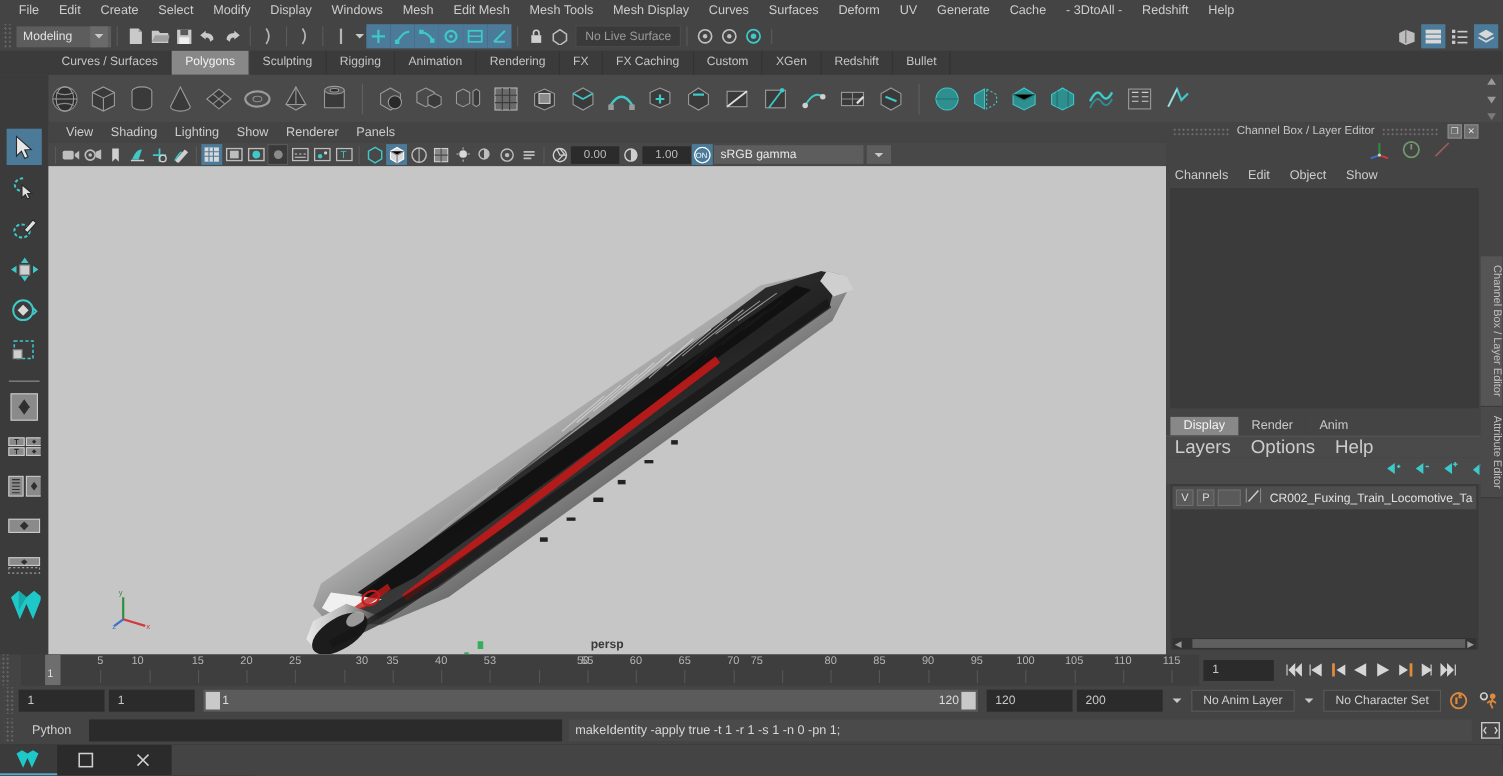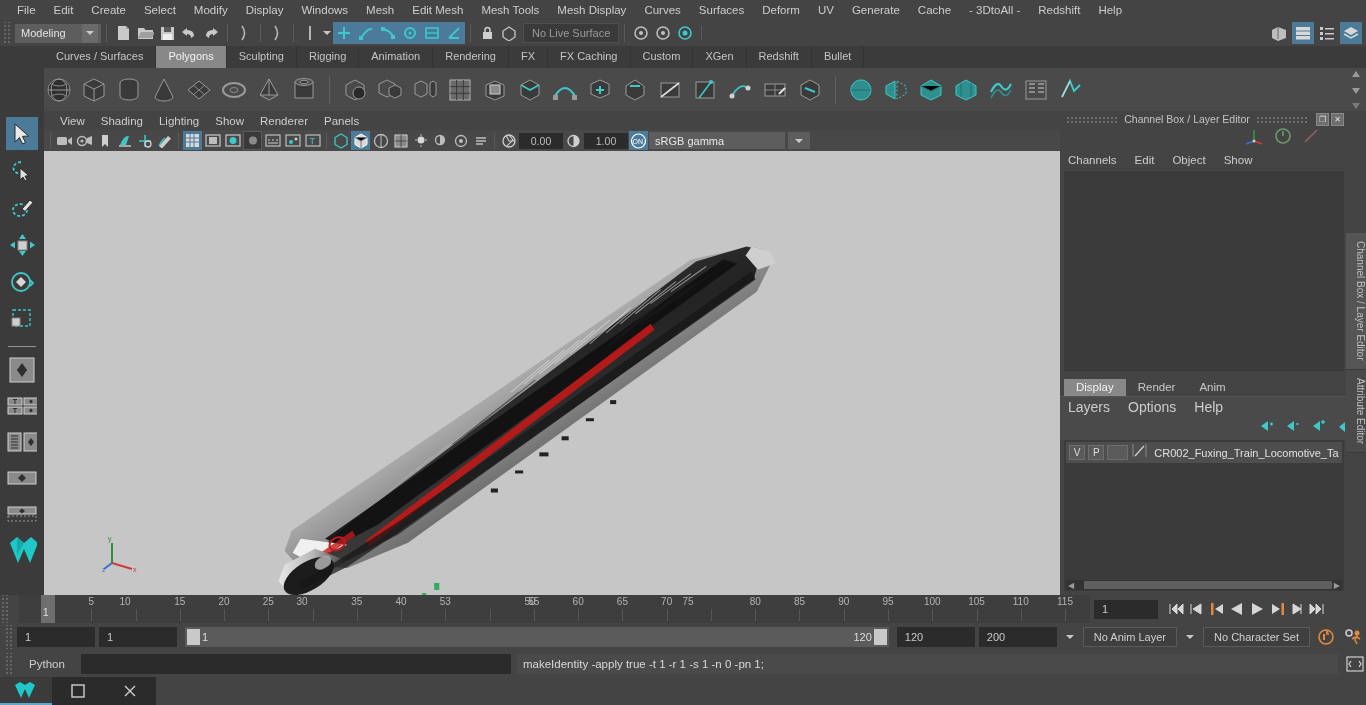--- a/index.html
+++ b/index.html
@@ -108,21 +108,21 @@
   .cb-menus .mi { font-size:11.5px; color:#cdcdcd; padding:0 10px 0 0; margin-right:8px; }
   .cb-body { background:#3b3b3b; margin:0 22px 0 4px; flex:0 0 200px; border:1px solid #3b3b3b; }
   .side-tabs { position:absolute; right:0; top:122px; width:20px; }
   .side-tab { width:20px; background:#4a4a4a; color:#c0c0c0; font-size:10px; writing-mode:vertical-rl; text-align:center; padding:8px 0; border-bottom:1px solid #3a3a3a;}
   .side-tab.active { background:#555; }
 
   .le-tabs { height:20px; display:flex; align-items:flex-end; padding-left:4px; margin-top:5px; }
   .le-tab { font-size:11.5px; padding:2px 12px 3px 12px; color:#c9c9c9; background:#444; }
   .le-tab.active { background:#888888; color:#f3f3f3; }
   .le-menus { height:20px; display:flex; align-items:center; padding-left:8px; background:#4a4a4a; border-top:1px solid #555;}
-  .le-menus .mi { font-size:14px; color:#cdcdcd; padding-right:18px; }
+  .le-menus .mi { font-size:17px; color:#cdcdcd; padding-right:18px; }
   .le-btnrow { height:24px; display:flex; align-items:center; justify-content:flex-end; padding-right:14px; gap:10px; background:#4a4a4a;}
   .le-list { flex:1; background:#3b3b3b; margin:0 22px 0 4px; position:relative; min-height:0;}
   .layer-row { height:21px; background:#4e4e4e; display:flex; align-items:center; padding:0 3px; gap:3px; margin:2px 2px 0 2px;}
   .lbx { width:17px;height:15px;background:#5a5a5a;border:1px solid #6e6e6e;font-size:10px;color:#ddd;display:flex;align-items:center;justify-content:center;}
   .lcolor { width:22px;height:15px;background:#5a5a5a;border:1px solid #6e6e6e;}
   .lname { font-size:11px;color:#e0e0e0; white-space:nowrap; overflow:hidden; padding-left:4px;}
   .hscroll { position:absolute; left:2px; right:2px; bottom:1px; height:10px; background:#333; display:flex; align-items:center;}
   .hscroll .thumb { height:8px; background:#5f5f5f; margin-left:8px; width:270px;}
   .hscroll .ar { color:#999; font-size:8px; padding:0 2px;}
 
@@ -895,20 +895,21 @@
         <div class="axis-gizmo">
           <svg width="40" height="40">
             <path d="M10,30 L10,10" stroke="#2f8f3f" stroke-width="2"></path>
             <path d="M10,30 L30,36" stroke="#d03a3a" stroke-width="2"></path>
             <path d="M10,30 L2,36" stroke="#3a6fd0" stroke-width="2"></path>
             <text x="6" y="8" font-size="7" fill="#2f8f3f" font-family="Liberation Sans">y</text>
             <text x="31" y="39" font-size="7" fill="#d03a3a" font-family="Liberation Sans">x</text>
             <text x="0" y="39" font-size="7" fill="#3a6fd0" font-family="Liberation Sans">z</text>
           </svg>
         </div>
+        <div class="persp-label">persp</div>
       </div>
     </div>
 
     <div class="rightpanel">
       <div class="panel-title">
         <div class="dotted"></div>
         <span>Channel Box / Layer Editor</span>
         <div class="dotted"></div>
         <div class="pt-btn">❐</div>
         <div class="pt-btn">✕</div>
@@ -1024,21 +1025,21 @@
           <div class="ticklabel" style="left: 72.2623px;">5</div>
           <div class="tickmark" style="left: 72.2623px;"></div>
           <div class="ticklabel" style="left: 106px;">10</div>
           <div class="tickmark" style="left: 116.525px;"></div>
           <div class="ticklabel" style="left: 160.787px;">15</div>
           <div class="tickmark" style="left: 160.787px;"></div>
           <div class="ticklabel" style="left: 205.049px;">20</div>
           <div class="tickmark" style="left: 205.049px;"></div>
           <div class="ticklabel" style="left: 249.311px;">25</div>
           <div class="tickmark" style="left: 249.311px;"></div>
-          <div class="ticklabel" style="left: 283px; text-align: right;">30</div>
+          <div class="ticklabel" style="left: 310px; text-align: right;">30</div>
           <div class="tickmark" style="left: 293.574px;"></div>
           <div class="ticklabel" style="left: 337.836px;">35</div>
           <div class="tickmark" style="left: 337.836px;"></div>
           <div class="ticklabel" style="left: 382.098px;">40</div>
           <div class="tickmark" style="left: 382.098px;"></div>
           <div class="ticklabel" style="left: 426.361px;">53</div>
           <div class="tickmark" style="left: 426.361px;"></div>
           <div class="ticklabel" style="left: 471px; margin-left: 40px;">50</div>
           <div class="tickmark" style="left: 470.623px;"></div>
           <div class="ticklabel" style="left: 514.885px;">55</div>

